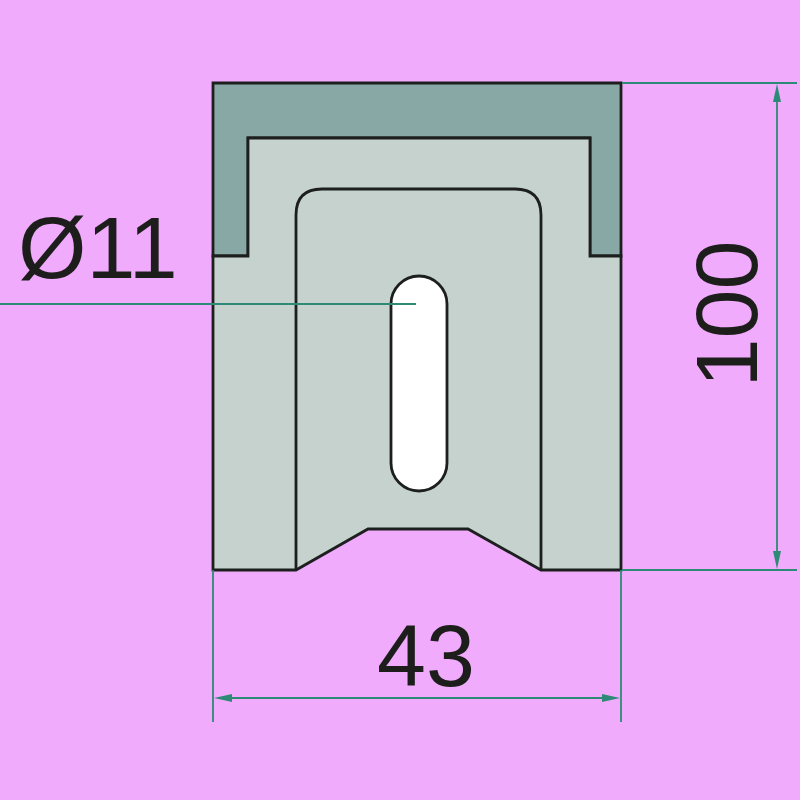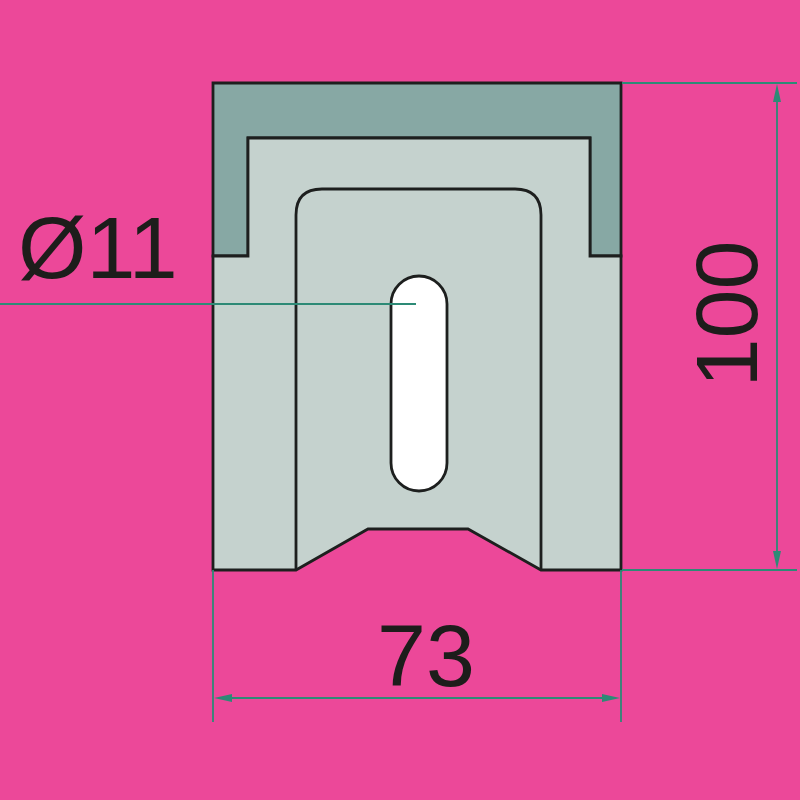--- a/index.html
+++ b/index.html
@@ -5,21 +5,21 @@
   html, body {
     margin: 0;
     padding: 0;
     background: #ffffff;
     font-family: "Liberation Sans", "DejaVu Sans", sans-serif;
   }
   .canvas {
     position: relative;
     width: 800px;
     height: 800px;
-    background: #ec4899;
+    background: #f0abfc;
     overflow: hidden;
   }
   svg { position: absolute; left: 0; top: 0; }
 
   
   .part-dark   { fill: #87a8a4; stroke: #1d1f1e; stroke-width: 2.8px; stroke-linejoin: miter; }
   .part-light  { fill: #c5d2ce; stroke: #1d1f1e; stroke-width: 2.8px; stroke-linejoin: miter; }
   .contour     { fill: none;    stroke: #1d1f1e; stroke-width: 2.8px; }
   .slot        { fill: #ffffff; stroke: #1d1f1e; stroke-width: 2.8px; }
 
@@ -75,14 +75,14 @@
       <line class="dim-line" x1="228" y1="698" x2="606" y2="698"></line>
       <path class="dim-arrow" d="M214,698 L232,694 L232,702 Z"></path>
       <path class="dim-arrow" d="M620,698 L602,694 L602,702 Z"></path>
     </g>
   </svg>
 
   <div class="label label-diameter">Ø11</div>
 
   <div class="label label-height">100</div>
 
-  <div class="label label-width">73</div>
+  <div class="label label-width">43</div>
 </div>
 
 </body></html>

